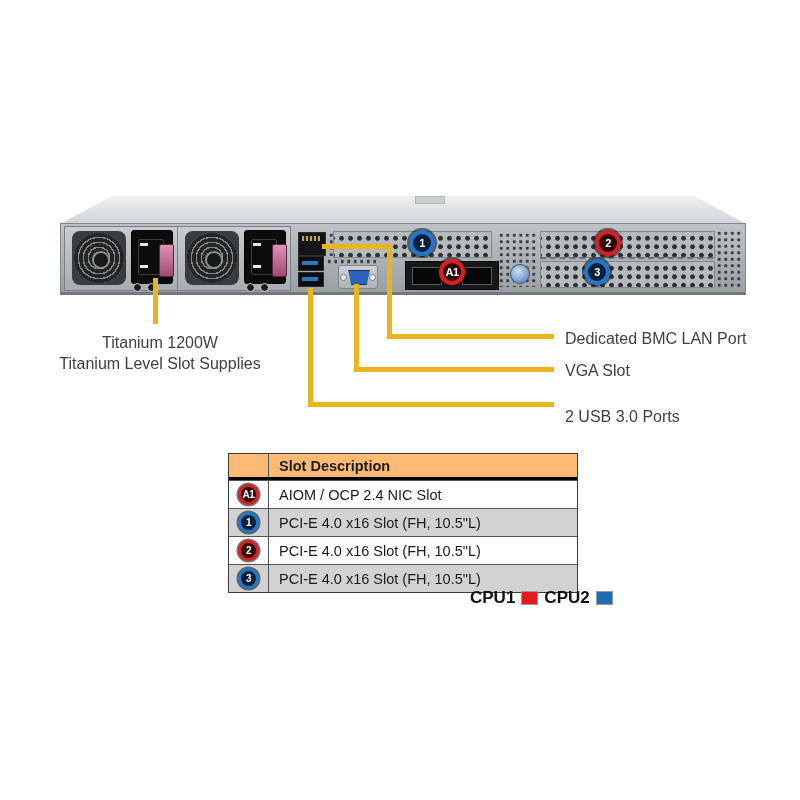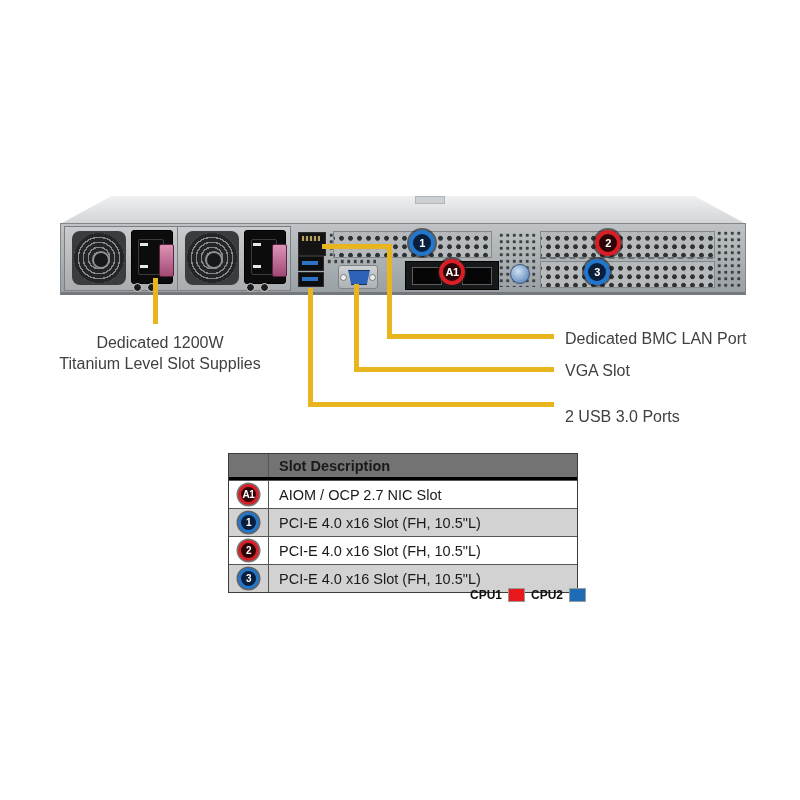--- a/index.html
+++ b/index.html
@@ -68,35 +68,35 @@
   
   .callout{position:absolute;background:#e9b51f;}
 
   
   .lbl{position:absolute;color:#404040;font-size:16px;line-height:21px;}
   .lbl-center{text-align:center;}
 
   
   .slot-table{position:absolute;left:228px;top:453px;width:350px;border:1px solid #3c3c3c;box-sizing:border-box;
        font-size:14.5px;color:#1a1a1a;}
-  .thead{display:flex;height:23px;border-bottom:3px solid #000;background:#737373;}
+  .thead{display:flex;height:23px;border-bottom:3px solid #000;background:#fdba74;}
   .trow{display:flex;height:27px;border-top:1px solid #555;}
   .trow:nth-of-type(odd){background:#d2d2d2;}
   .trow:nth-of-type(even){background:#fff;}
   .c1{width:40px;display:flex;align-items:center;justify-content:center;border-right:1px solid #555;box-sizing:border-box;}
   .c2{flex:1;display:flex;align-items:center;padding-left:10px;}
   .thead .c2{font-weight:bold;}
   .tbadge{width:21px;height:21px;border-radius:50%;box-sizing:border-box;display:flex;align-items:center;justify-content:center;
        color:#fff;font-weight:bold;font-size:10px;letter-spacing:-0.5px;box-shadow:0 0 0 1.5px rgba(25,25,28,0.6);}
   .tbadge[data-color="red"]{background:#2e0506;border:3px solid #d81f26;}
   .tbadge[data-color="blue"]{background:#0a1f3c;border:3px solid #2277cc;}
 
   
   .legend{position:absolute;left:470px;top:588px;display:flex;align-items:center;gap:6px;
-       font-size:12px;font-weight:bold;color:#111;}
+       font-size:17px;font-weight:bold;color:#111;}
   .swatch{width:17px;height:14px;border:1px solid #9a9a9a;box-sizing:border-box;}
 </style>
 </head>
 <body>
 
 <div class="canvas">
 
   <div class="server">
     <div class="lid"></div>
     <div class="lid-tab"></div>
@@ -175,37 +175,37 @@
   <div class="callout" style="left: 387px; top: 244px; width: 5px; height: 95px; background-color: rgb(233, 181, 31);"></div>
   <div class="callout" style="left: 387px; top: 334px; width: 167px; height: 5px; background-color: rgb(233, 181, 31);"></div>
 
   <div class="callout" style="left: 354px; top: 284px; width: 5px; height: 88px; background-color: rgb(233, 181, 31);"></div>
   <div class="callout" style="left: 354px; top: 367px; width: 200px; height: 5px; background-color: rgb(233, 181, 31);"></div>
 
   <div class="callout" style="left: 308px; top: 288px; width: 5px; height: 119px; background-color: rgb(233, 181, 31);"></div>
   <div class="callout" style="left: 308px; top: 402px; width: 246px; height: 5px; background-color: rgb(233, 181, 31);"></div>
 
   <div class="lbl lbl-center" style="left:30px;top:332px;width:260px;">
-    <div>Dedicated 1200W</div>
+    <div>Titanium 1200W</div>
     <div>Titanium Level Slot Supplies</div>
   </div>
   <div class="lbl" style="left:565px;top:328px;">Dedicated BMC LAN Port</div>
   <div class="lbl" style="left:565px;top:360px;">VGA Slot</div>
   <div class="lbl" style="left:565px;top:406px;">2 USB 3.0 Ports</div>
 
   <div class="slot-table">
     <div class="thead">
       <div class="c1"></div>
       <div class="c2">Slot Description</div>
     </div>
     <div class="trow">
       <div class="c1">
         <div class="tbadge" data-color="red">A1</div>
       </div>
-      <div class="c2">AIOM / OCP 2.7 NIC Slot</div>
+      <div class="c2">AIOM / OCP 2.4 NIC Slot</div>
     </div>
     <div class="trow">
       <div class="c1">
         <div class="tbadge" data-color="blue">1</div>
       </div>
       <div class="c2">PCI-E 4.0 x16 Slot (FH, 10.5"L)</div>
     </div>
     <div class="trow">
       <div class="c1">
         <div class="tbadge" data-color="red">2</div>

